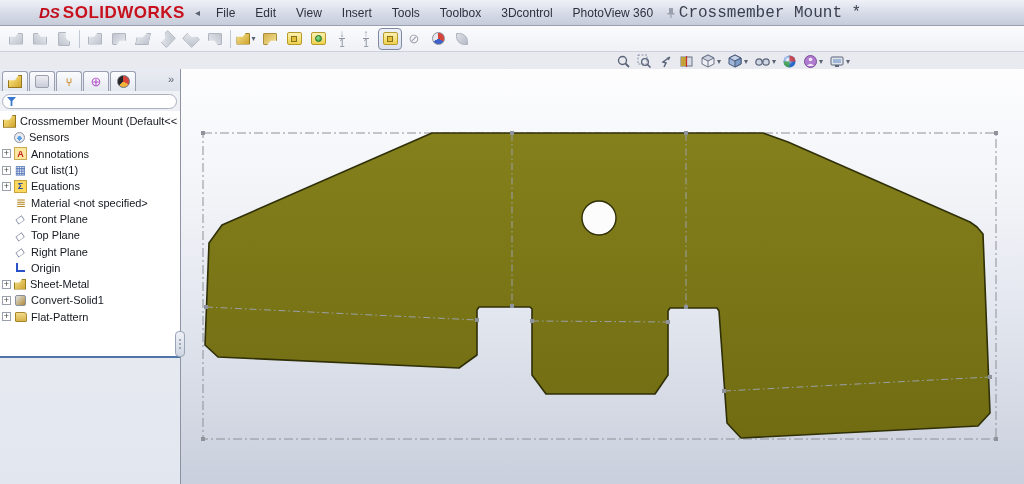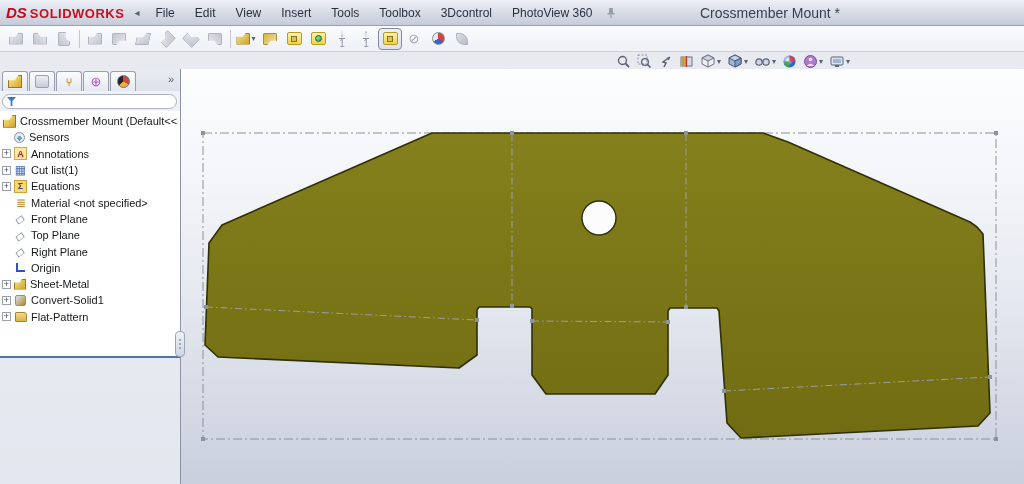--- a/index.html
+++ b/index.html
@@ -3,30 +3,30 @@
 <meta charset="utf-8">
 <style>
   * { margin:0; padding:0; box-sizing:border-box; }
   html,body { width:1024px; height:484px; overflow:hidden; }
   body { font-family:"Liberation Sans", sans-serif; font-size:11px; color:#222; background:#e8eaf0; }
   #app { position:relative; width:1024px; height:484px; overflow:hidden; }
 
   
   .menubar { position:absolute; left:0; top:0; width:1024px; height:26px;
     background:linear-gradient(#eef1f7,#d6dae6 55%,#c7ccda);
-    border-bottom:1px solid #9aa0b2; display:flex; align-items:center; }
+    border-bottom:1px solid #9aa0b2; display:flex; align-items:center;padding-left:33px; }
   .logo { display:flex; align-items:baseline; margin-left:6px; cursor:default; }
   .logo-ds { color:#c00a18; font-style:italic; font-weight:bold; font-size:15px; margin-right:3px; }
-  .logo-name { color:#c8101c; font-weight:bold; font-size:13px; letter-spacing:.5px; }
+  .logo-name { color:#c8101c; font-weight:bold; font-size:17px; letter-spacing:.5px; }
   .menu-collapse { color:#5a6170; font-size:10px; margin:0 6px 0 10px; }
   .menus { display:flex; align-items:center; }
   .menu-item { padding:4px 10px; color:#2c3140; font-size:12px; cursor:default; border-radius:2px; }
   .pin-icon { width:12px; height:12px; margin-left:2px; opacity:.65; }
   .doc-title { position:absolute; left:655px; top:0; width:230px; height:26px;
-    display:flex; align-items:center; justify-content:center; color:#3a4050; font-size:14px; }
+    display:flex; align-items:center; justify-content:center; color:#3a4050; font-size:16px;font-family:Liberation Mono, monospace; }
 
   
   .toolbar { position:absolute; left:0; top:26px; width:1024px; height:26px;
     background:linear-gradient(#fafbfd,#eff1f6); border-bottom:1px solid #ccd1dd;
     display:flex; align-items:center; padding-left:4px; }
   .tb { width:24px; height:22px; display:flex; align-items:center; justify-content:center;
     border-radius:3px; position:relative; }
   .sep { width:1px; height:18px; background:#c2c7d4; margin:0 3px; }
   .gly { width:14px; height:12px; border-radius:1px; }
   .g-gray { background:linear-gradient(135deg,#e2e5ea,#aeb3bf); border:1px solid #9aa0ac;

